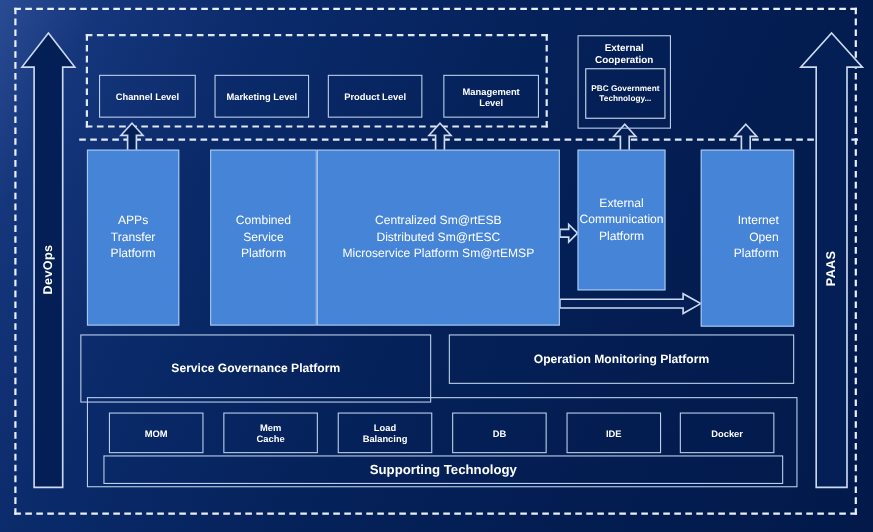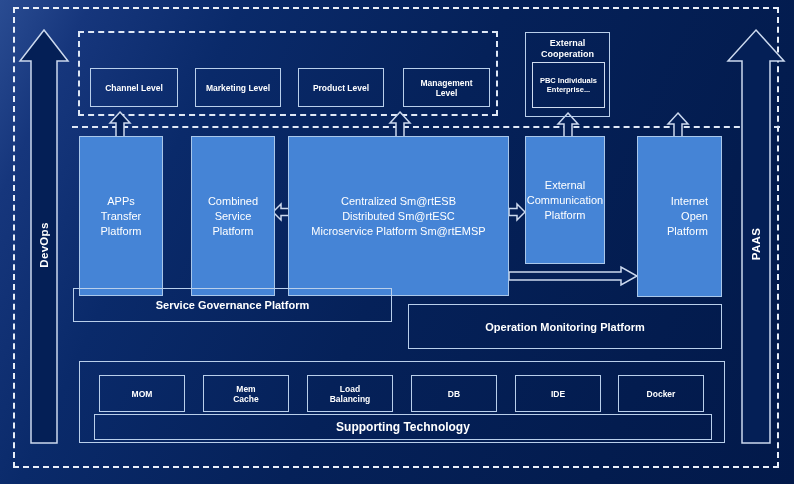--- a/index.html
+++ b/index.html
@@ -58,42 +58,42 @@
   <div class="abs darkbox lvl" style="left:298px;top:68px;width:86px;height:39px;">
     <span>Product Level</span>
   </div>
   <div class="abs darkbox lvl" style="left:403px;top:68px;width:87px;height:39px;">
     <span>Management Level</span>
   </div>
 
   <div class="abs topbox" style="left:525px;top:32px;width:85px;height:85px;">
     <div class="ttl ec-ttl">External Cooperation</div>
     <div class="innerbox" style="left:6px;top:29px;width:73px;height:46px;">
-      <span>PBC Individuals Enterprise...</span>
+      <span>PBC Government Technology...</span>
     </div>
   </div>
 
 
   <svg class="abs arrow" style="left:109px;top:111px;" width="22" height="27" viewBox="0 0 22 27">
     <polygon points="11,1 21,12 15,12 15,26 7,26 7,12 1,12"></polygon>
   </svg>
   <svg class="abs arrow" style="left:389px;top:111px;" width="22" height="27" viewBox="0 0 22 27">
     <polygon points="11,1 21,12 15,12 15,26 7,26 7,12 1,12"></polygon>
   </svg>
   <svg class="abs arrow" style="left:557px;top:112px;" width="22" height="27" viewBox="0 0 22 27">
     <polygon points="11,1 21,12 15,12 15,26 7,26 7,12 1,12"></polygon>
   </svg>
   <svg class="abs arrow" style="left:667px;top:112px;" width="22" height="27" viewBox="0 0 22 27">
     <polygon points="11,1 21,12 15,12 15,26 7,26 7,12 1,12"></polygon>
   </svg>
 
   <div class="abs bluebox plat" style="left:79px;top:136px;width:84px;height:160px;">
     <span>APPs Transfer Platform</span>
   </div>
-  <div class="abs bluebox plat" style="left:191px;top:136px;width:84px;height:160px;">
+  <div class="abs bluebox plat" style="left:191px;top:136px;width:97px;height:160px;">
     <span>Combined Service Platform</span>
   </div>
   <div class="abs bluebox plat-wide" style="left:288px;top:136px;width:221px;height:160px;">
     <div>Centralized Sm@rtESB</div>
     <div>Distributed Sm@rtESC</div>
     <div>Microservice Platform Sm@rtEMSP</div>
   </div>
   <div class="abs bluebox plat" style="left:525px;top:136px;width:80px;height:128px;">
     <span>External Communication Platform</span>
   </div>
@@ -104,21 +104,21 @@
   <svg class="abs arrow" style="left:272px;top:203px;" width="18" height="18" viewBox="0 0 18 18">
     <polygon points="1,9 9,1 9,5.5 17,5.5 17,12.5 9,12.5 9,17"></polygon>
   </svg>
   <svg class="abs arrow" style="left:508px;top:203px;" width="18" height="18" viewBox="0 0 18 18">
     <polygon points="17,9 9,1 9,5.5 1,5.5 1,12.5 9,12.5 9,17"></polygon>
   </svg>
   <svg class="abs arrow" style="left:508px;top:266px;" width="131" height="20" viewBox="0 0 131 20">
     <polygon points="1,6 113,6 113,1 129,10 113,19 113,14 1,14"></polygon>
   </svg>
 
-  <div class="abs darkbox gov" style="left:73px;top:288px;width:319px;height:34px;">
+  <div class="abs darkbox gov" style="left:73px;top:304px;width:319px;height:62px;">
     <span>Service Governance Platform</span>
   </div>
   <div class="abs darkbox gov" style="left:408px;top:304px;width:314px;height:45px;align-items:center;">
     <span>Operation Monitoring Platform</span>
   </div>
 
   <div class="abs" style="left:79px;top:361px;width:646px;height:82px;border:1px solid #b9cfeb;z-index:3;box-sizing:border-box;">
     <div class="abs darkbox tech" style="left:19px;top:13px;width:86px;height:37px;">
       <span>MOM</span>
     </div>

